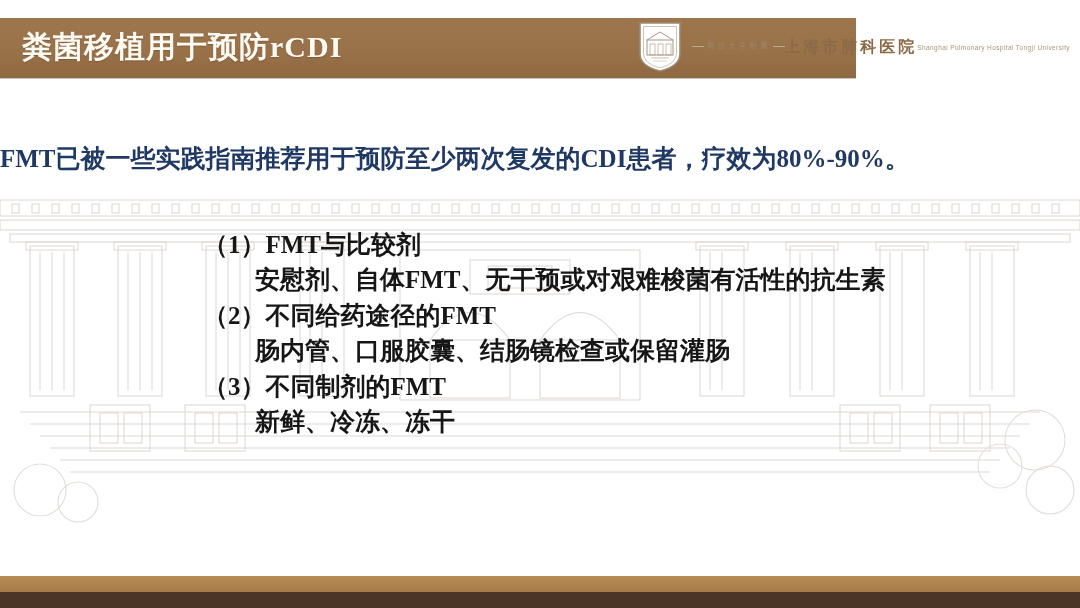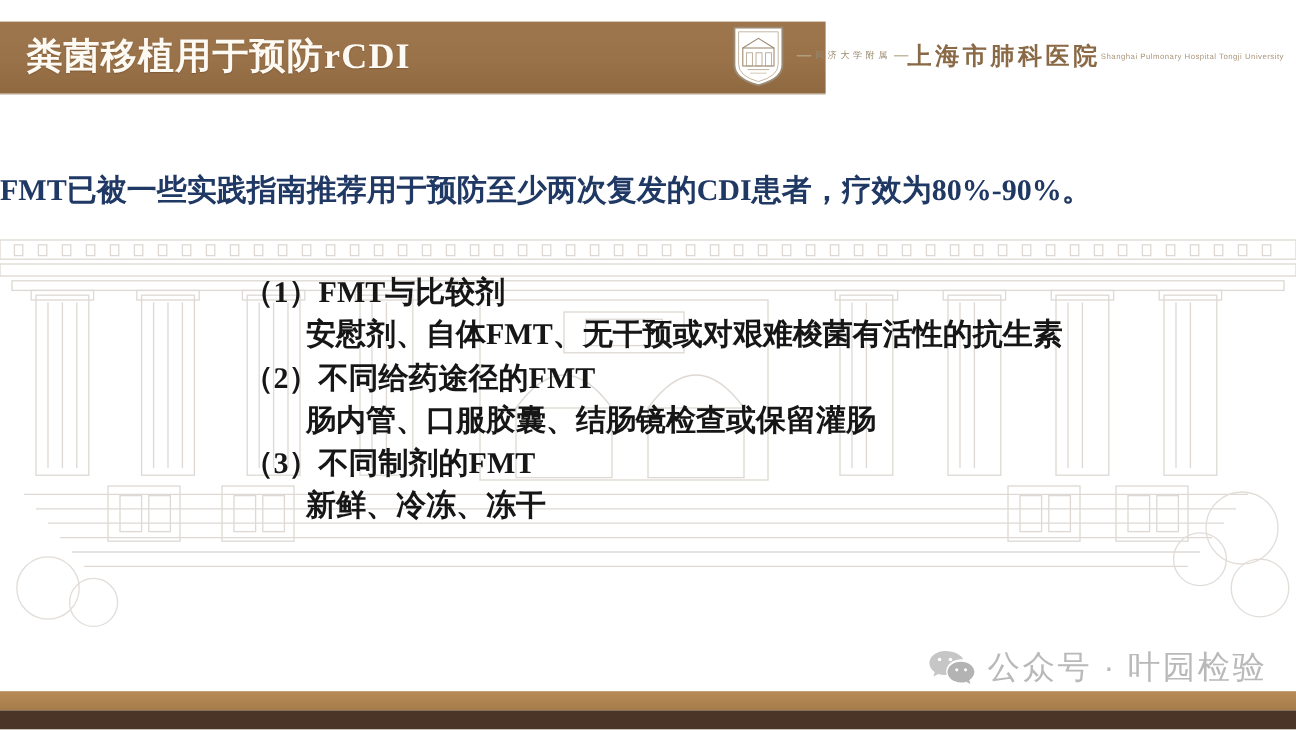--- a/index.html
+++ b/index.html
@@ -35,21 +35,21 @@
     opacity: 1;
     pointer-events: none;
   }
   .wm-svg { display: block; width: 1080px; height: 380px; }
 
   
   .title-banner {
     position: absolute;
     left: 0;
     top: 18px;
-    width: 688px;
+    width: 856px;
     height: 60px;
     background: linear-gradient(180deg, #9d764d 0%, #9a7249 55%, #8e6840 100%);
     box-shadow: 0 1px 0 rgba(120,90,55,.35);
   }
   .title-text {
     position: absolute;
     left: 22px;
     top: 50%;
     transform: translateY(-52%);
     color: #fdfaf4;
@@ -94,21 +94,21 @@
     position: absolute;
     top: 50%;
     width: 12px;
     height: 1px;
     background: #b7a98e;
   }
   .logo-sub-top::before { left: -1px; }
   .logo-sub-top::after { right: -1px; }
 
   .logo-main {
-    font-size: 20px;
+    font-size: 16px;
     font-weight: bold;
     color: #8a6a46;
     letter-spacing: 3px;
     white-space: nowrap;
     font-family: Liberation Serif, serif;
   }
   .logo-en {
     font-size: 6.5px;
     color: #a99madd;
     color: #a9957a;
@@ -377,28 +377,17 @@
     <div class="list-item">
       <div class="item-head">（2）不同给药途径的FMT</div>
       <div class="item-sub">肠内管、口服胶囊、结肠镜检查或保留灌肠</div>
     </div>
     <div class="list-item">
       <div class="item-head">（3）不同制剂的FMT</div>
       <div class="item-sub">新鲜、冷冻、冻干</div>
     </div>
   </div>
 
-  <div class="wechat-credit">
-    <svg class="wechat-icon" viewBox="0 0 40 32" aria-hidden="true">
-      <path d="M14.5 2.5 C7 2.5 1.5 7.2 1.5 12.6 c0 3 1.7 5.7 4.4 7.5 l-1.1 3.6 4.1-2.1 c1.7.5 3.6.8 5.6.8 .5 0 1 0 1.5-.1 -.3-.9-.5-1.8-.5-2.8 0-5.6 5.6-10.1 12.6-10.1 .5 0 1 0 1.5.1 C28.5 6 22.2 2.5 14.5 2.5 Z" fill="#c6c6c6"></path>
-      <circle cx="10" cy="9.6" r="1.5" fill="#ffffff"></circle>
-      <circle cx="19" cy="9.6" r="1.5" fill="#ffffff"></circle>
-      <path d="M27.8 11.4 c-6.2 0-11.2 3.9-11.2 8.7 0 4.8 5 8.7 11.2 8.7 1.5 0 3-.2 4.3-.7 l3.6 1.9 -1-3.2 c2.5-1.6 4.3-4 4.3-6.7 0-4.8-5-8.7-11.2-8.7 Z" fill="#b3b3b3"></path>
-      <circle cx="24.3" cy="18.2" r="1.3" fill="#ffffff"></circle>
-      <circle cx="31.6" cy="18.2" r="1.3" fill="#ffffff"></circle>
-    </svg>
-    <span>公众号 · 叶园检验</span>
-  </div>
 
   <div class="bottom-bar-light"></div>
   <div class="bottom-bar-dark"></div>
 
 </div>
 
 </body></html>

